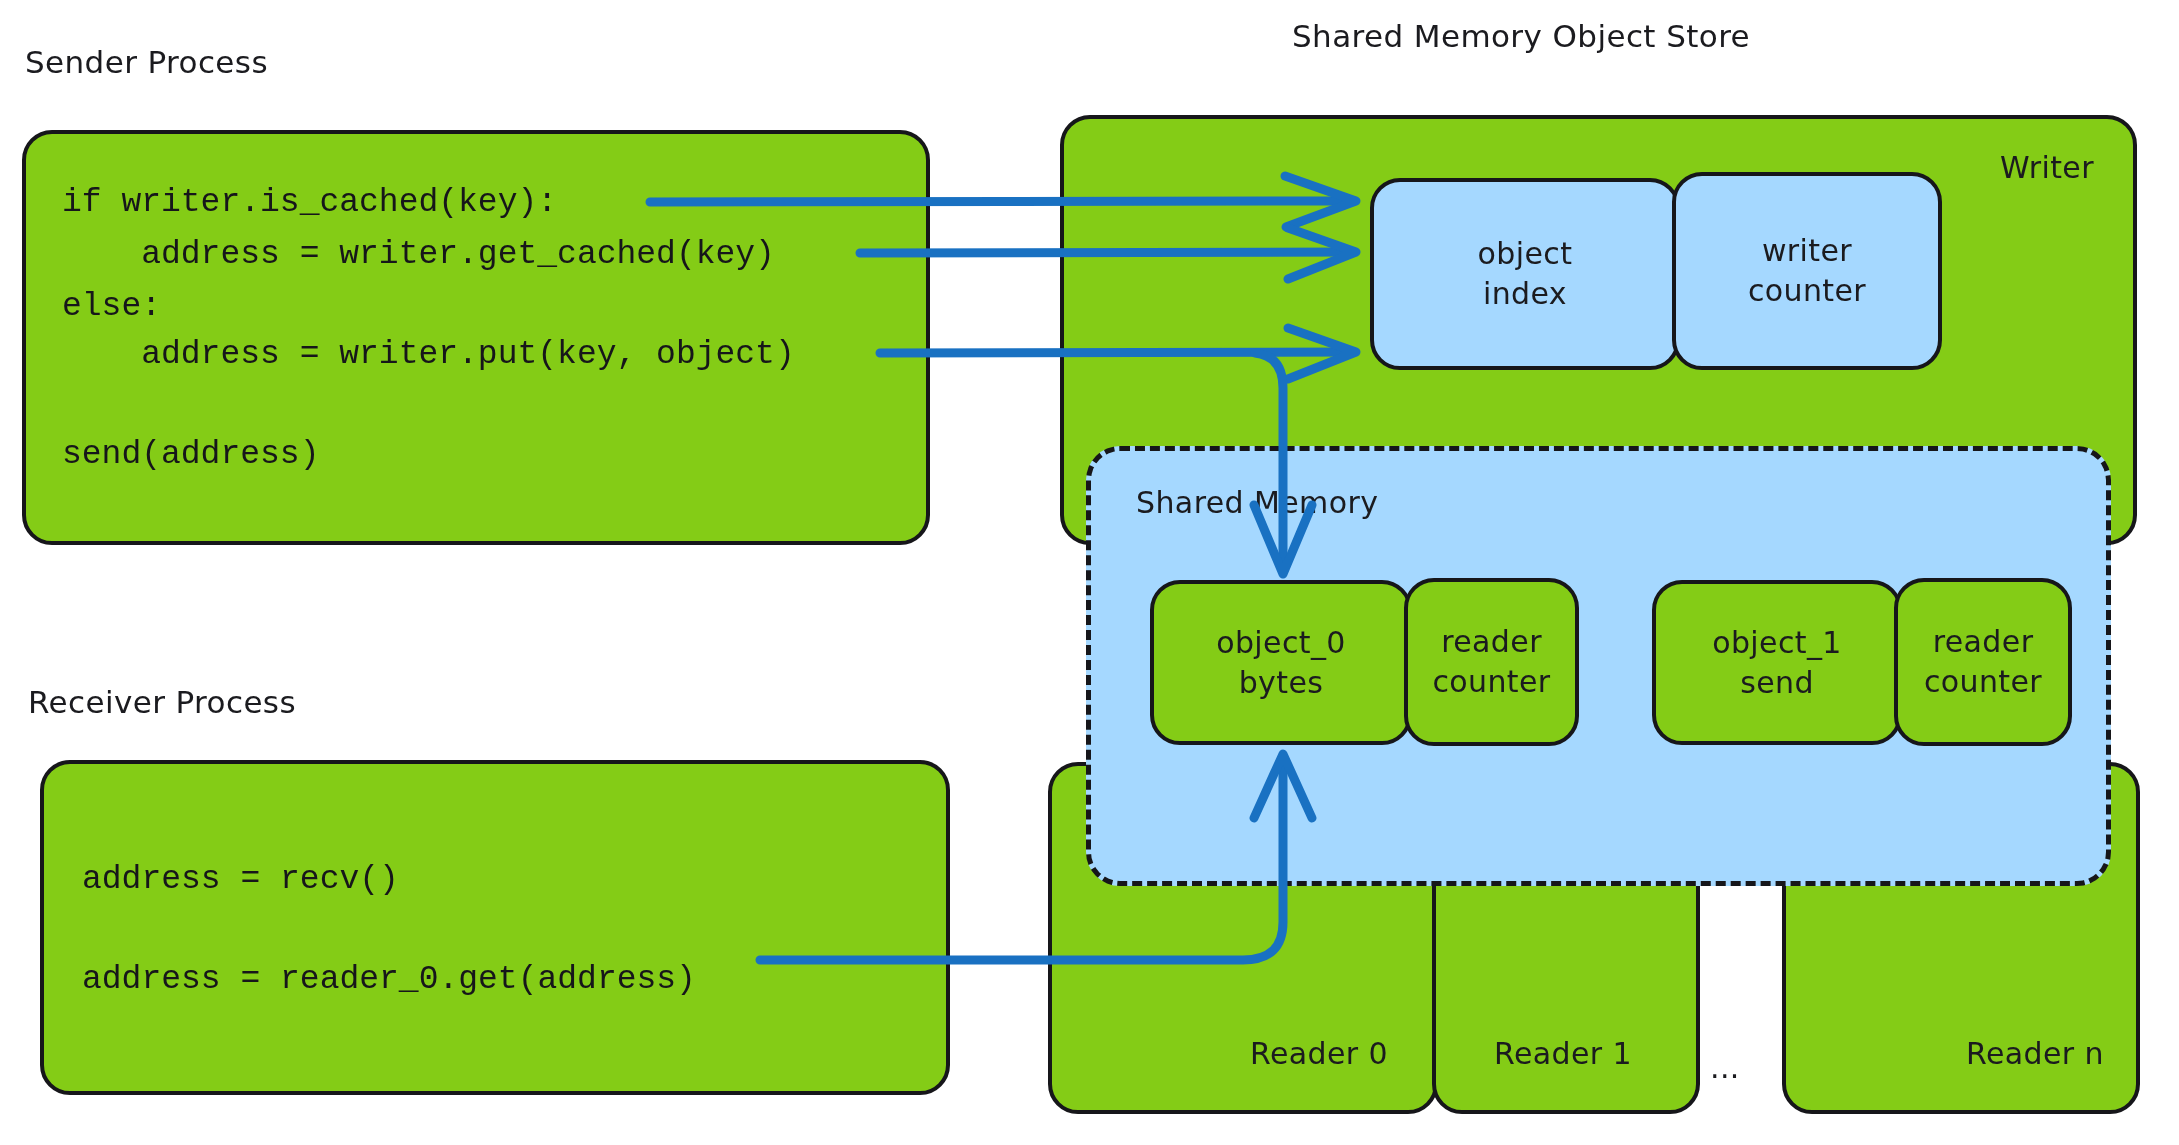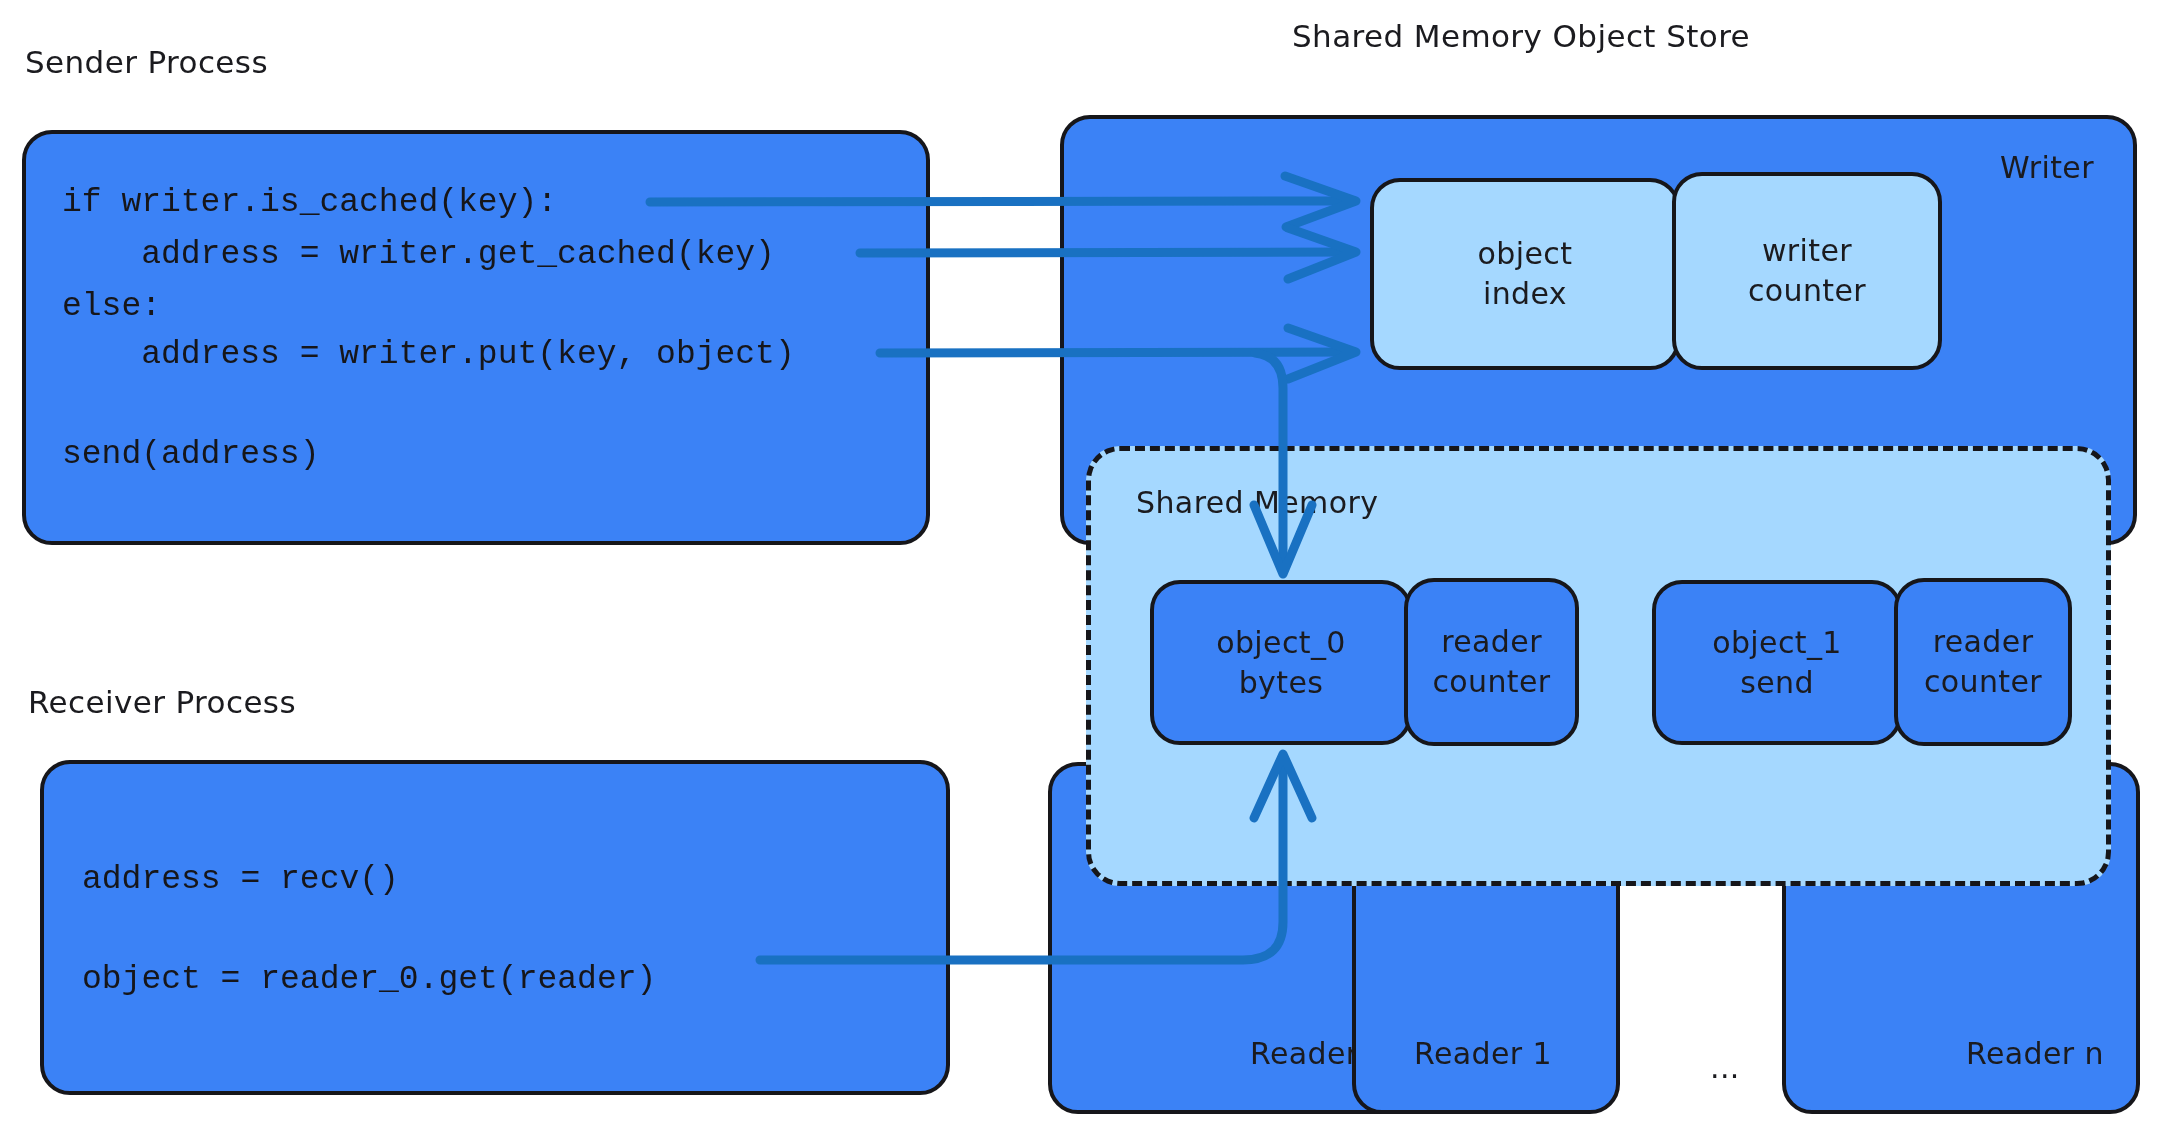--- a/index.html
+++ b/index.html
@@ -6,21 +6,21 @@
   body{width:2179px;height:1145px;overflow:hidden;font-family:"DejaVu Sans",sans-serif;}
   #stage{position:relative;width:2179px;height:1145px;background:#fff;}
 
   
   .hand{font-family:"DejaVu Sans",sans-serif;color:#1b1b1f;letter-spacing:.4px;}
   .mono{font-family:Liberation Mono, monospace;color:#16161a;}
 
   .title-lbl{position:absolute;font-size:31px;font-weight:500;white-space:nowrap;}
 
   
-  .box{position:absolute;box-sizing:border-box;border:4.5px solid #16161a;border-radius:30px;background:#3b82f6;}
+  .box{position:absolute;box-sizing:border-box;border:4.5px solid #16161a;border-radius:30px;background:#84cc16;}
   .box.blue{background:#a5d8ff;}
 
   
   .dashbox{position:absolute;box-sizing:border-box;border:5px dashed #16161a;border-radius:34px;background:#a5d8ff;}
 
   
   .code{position:absolute;white-space:pre;font-size:33px;line-height:50px;}
 
   
   .cell-lbl{position:absolute;left:0;right:0;top:50%;transform:translateY(-50%);
@@ -43,40 +43,40 @@
   <div class="code mono" style="left:62px;top:230px;">    address = writer.get_cached(key)</div>
   <div class="code mono" style="left:62px;top:282px;">else:</div>
   <div class="code mono" style="left:62px;top:330px;">    address = writer.put(key, object)</div>
   <div class="code mono" style="left:62px;top:430px;">send(address)</div>
 
   <div class="title-lbl hand" style="left:28px;top:684px;">Receiver Process</div>
 
   <div class="box" style="left:40px;top:760px;width:910px;height:335px;"></div>
 
   <div class="code mono" style="left:82px;top:855px;">address = recv()</div>
-  <div class="code mono" style="left:82px;top:955px;">object = reader_0.get(reader)</div>
+  <div class="code mono" style="left:82px;top:955px;">address = reader_0.get(address)</div>
 
   <div class="title-lbl hand" style="left:1292px;top:18px;">Shared Memory Object Store</div>
 
   <div class="box" style="left:1060px;top:115px;width:1077px;height:430px;"></div>
   <div class="corner-lbl hand" style="left:2000px;top:150px;">Writer</div>
 
   <div class="box blue" style="left:1370px;top:178px;width:310px;height:192px;">
     <div class="cell-lbl hand">object
 index</div>
   </div>
   <div class="box blue" style="left:1672px;top:172px;width:270px;height:198px;">
     <div class="cell-lbl hand">writer
 counter</div>
   </div>
 
   <div class="box" style="left:1048px;top:762px;width:390px;height:352px;">
     <div class="corner-lbl hand" style="left:198px;top:270px;">Reader 0</div>
   </div>
-  <div class="box" style="left:1352px;top:762px;width:268px;height:352px;">
+  <div class="box" style="left:1432px;top:762px;width:268px;height:352px;">
     <div class="corner-lbl hand" style="left:58px;top:270px;">Reader 1</div>
   </div>
   <div class="box" style="left:1782px;top:762px;width:358px;height:352px;text-align:right;">
     <div class="corner-lbl hand" style="left:180px;top:270px;">Reader n</div>
   </div>
   <div class="corner-lbl hand" style="left:1710px;top:1050px;font-size:30px;">...</div>
 
   <div class="dashbox" style="left:1086px;top:446px;width:1025px;height:440px;"></div>
   <div class="corner-lbl hand" style="left:1136px;top:485px;">Shared Memory</div>
 

